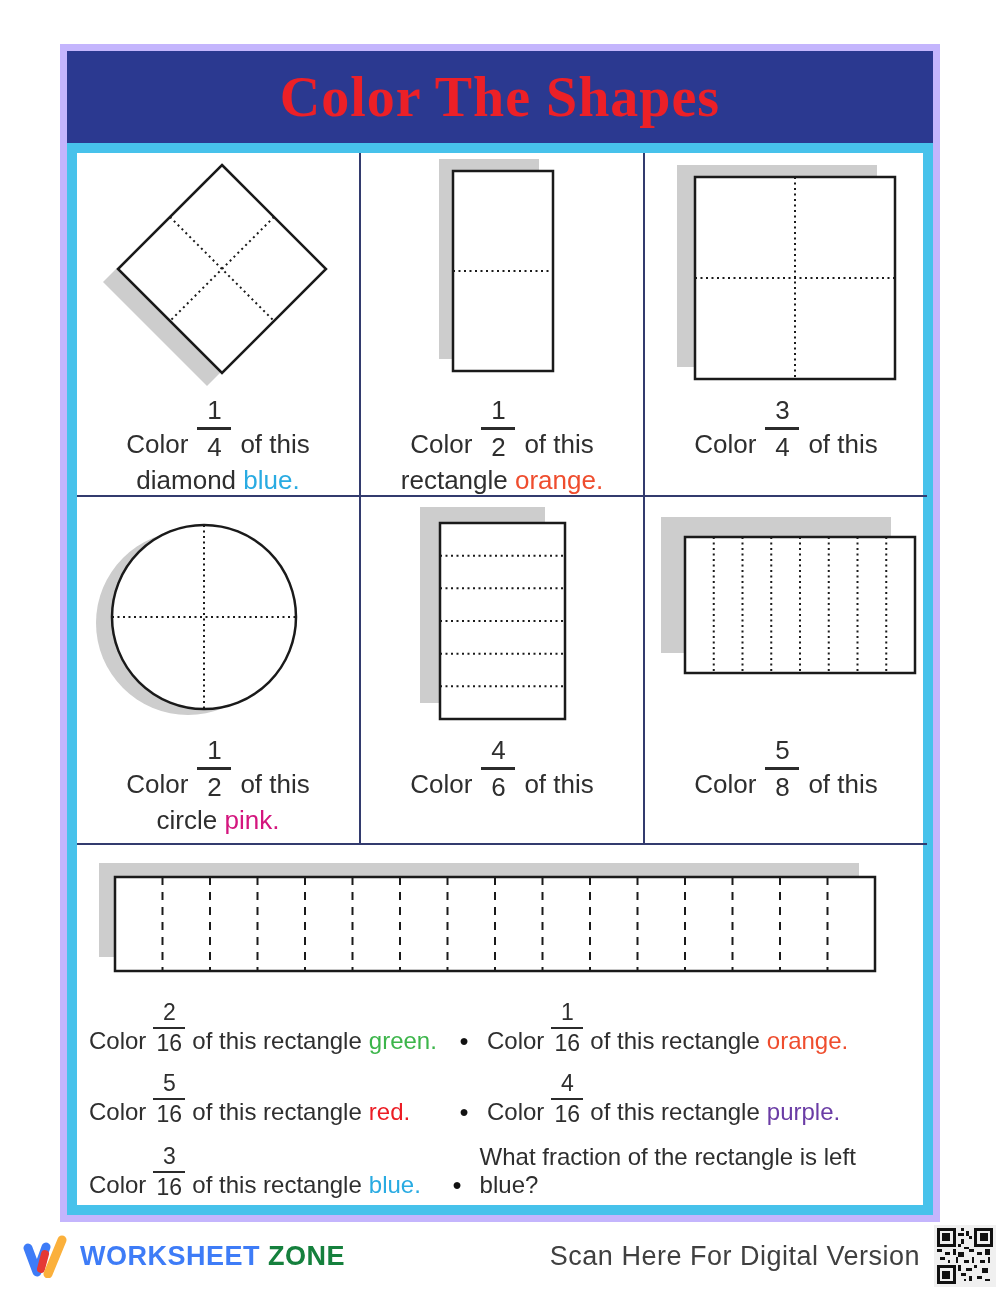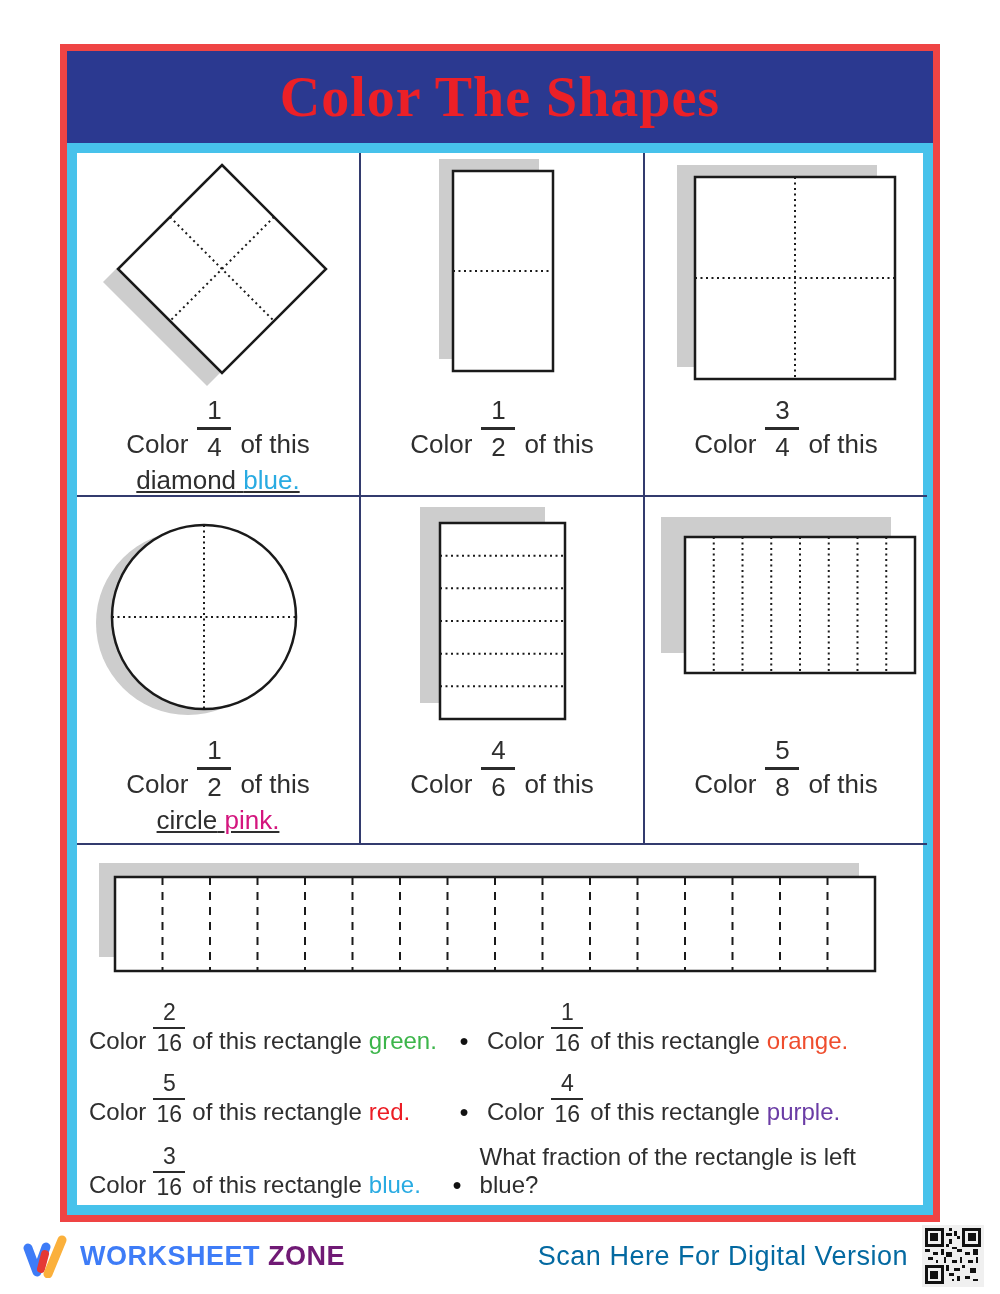--- a/index.html
+++ b/index.html
@@ -1,58 +1,58 @@
 <!DOCTYPE html>
 <html><head>
 <meta charset="utf-8">
 <style>
   html,body{margin:0;padding:0;background:#ffffff;}
   *{box-sizing:border-box;}
   .page{position:relative;width:1000px;height:1294px;background:#ffffff;overflow:hidden;
         font-family:"Liberation Sans", sans-serif;color:#2e2e2e;}
   .card{position:absolute;left:60px;top:44px;width:880px;height:1178px;
-        border:7px solid #ef4444;background:#d946ef;}
+        border:7px solid #c4b5fd;background:#d946ef;}
   .header-band{height:92px;background:#2b3990;display:flex;align-items:center;justify-content:center;}
   .title{font-family:"Liberation Serif", serif;font-weight:bold;font-size:56px;
          color:#ec2027;letter-spacing:1px;margin:0;}
   .content-frame{height:1072px;border:10px solid #47c2eb;background:#ffffff;}
   .grid{display:grid;grid-template-columns:1fr 1fr 1fr;}
   .cell{height:344px;padding-top:0;}
   .row2 .cell{height:348px;}
   .cell.bdr-r{border-right:2px solid #333b6e;}
   .cell.bdr-b{border-bottom:2px solid #333b6e;}
   .shape-box{display:block;margin:0 auto;}
   .caption{text-align:center;font-size:26px;line-height:1.2;color:#2e2e2e;}
   .cap-line1{display:flex;justify-content:center;align-items:flex-end;gap:9px;}
-  .cap-line2{margin-top:5px;text-decoration:underline;}
+  .cap-line2{margin-top:5px;}
   .frac{display:inline-flex;flex-direction:column;align-items:center;line-height:1;}
   .frac .num{font-size:26px;padding-bottom:4px;}
   .frac .den{font-size:26px;border-top:3px solid #2b2b2b;padding-top:4px;min-width:34px;text-align:center;}
   .shape-stroke{fill:#ffffff;stroke:#1a1a1a;stroke-width:2.5;}
   .shadow{fill:#cdcdcd;stroke:none;}
   .dotline{stroke:#1a1a1a;stroke-width:2;stroke-dasharray:2 3.5;fill:none;}
   .dashline{stroke:#1a1a1a;stroke-width:2;stroke-dasharray:8 7;fill:none;}
   .bottom-section{padding:6px 0 0 0;}
   .tasks{padding:20px 10px 0 12px;}
   .task-row{display:flex;align-items:flex-end;margin-bottom:17px;}
   .task-left{width:352px;display:flex;align-items:flex-end;gap:7px;font-size:24px;}
   .task-right{display:flex;align-items:flex-end;gap:7px;font-size:24px;}
   .bullet{width:46px;text-align:center;font-size:16px;color:#111;padding-bottom:5px;}
   .frac-sm{display:inline-flex;flex-direction:column;align-items:center;line-height:1;}
   .frac-sm .num{font-size:23px;padding-bottom:3px;}
   .frac-sm .den{font-size:23px;border-top:2.5px solid #2b2b2b;padding-top:3px;min-width:32px;text-align:center;}
   .question{font-size:24px;}
   .footer{position:absolute;left:0;top:1222px;width:1000px;height:68px;
-          display:flex;align-items:center;padding:0 16px 0 22px;}
+          display:flex;align-items:center;padding:0 4px 0 22px;}
   .logo{display:flex;align-items:center;gap:10px;}
   .brand{font-weight:bold;font-size:27px;letter-spacing:0.5px;display:flex;gap:8px;}
   .brand .b1{color:#3e7cf7;}
-  .brand .b2{color:#701a75;}
+  .brand .b2{color:#15803d;}
   .footer-spacer{flex:1;}
-  .scan-text{font-size:27px;color:#0369a1;margin-right:14px;letter-spacing:0.5px;}
+  .scan-text{font-size:27px;color:#404040;margin-right:14px;letter-spacing:0.5px;}
   .qr-wrap{width:62px;height:62px;background:#f0f0f0;padding:3px;}
 </style>
 </head>
 <body>
 
 <div class="page">
   <div class="card">
 
     <div class="header-band">
       <h1 class="title" style="color: rgb(236, 32, 39);">Color The Shapes</h1>
@@ -92,20 +92,24 @@
             <line class="dotline" x1="92" y1="118" x2="192" y2="118"></line>
           </svg>
           <div class="caption">
             <div class="cap-line1">
               <span>Color</span>
               <span class="frac">
                 <span class="num">1</span>
                 <span class="den">2</span>
               </span>
               <span>of this</span>
+            </div>
+            <div class="cap-line2">
+              <span>rectangle</span>
+              <span style="color: rgb(239, 77, 46);">orange.</span>
             </div>
           </div>
         </div>
 
         <div class="cell bdr-b">
           <svg class="shape-box" width="282" height="244" viewBox="0 0 282 244">
             <rect class="shadow" x="32" y="12" width="200" height="202"></rect>
             <rect class="shape-stroke" x="50" y="24" width="200" height="202"></rect>
             <line class="dotline" x1="150" y1="24" x2="150" y2="226"></line>
             <line class="dotline" x1="50" y1="125" x2="250" y2="125"></line>

